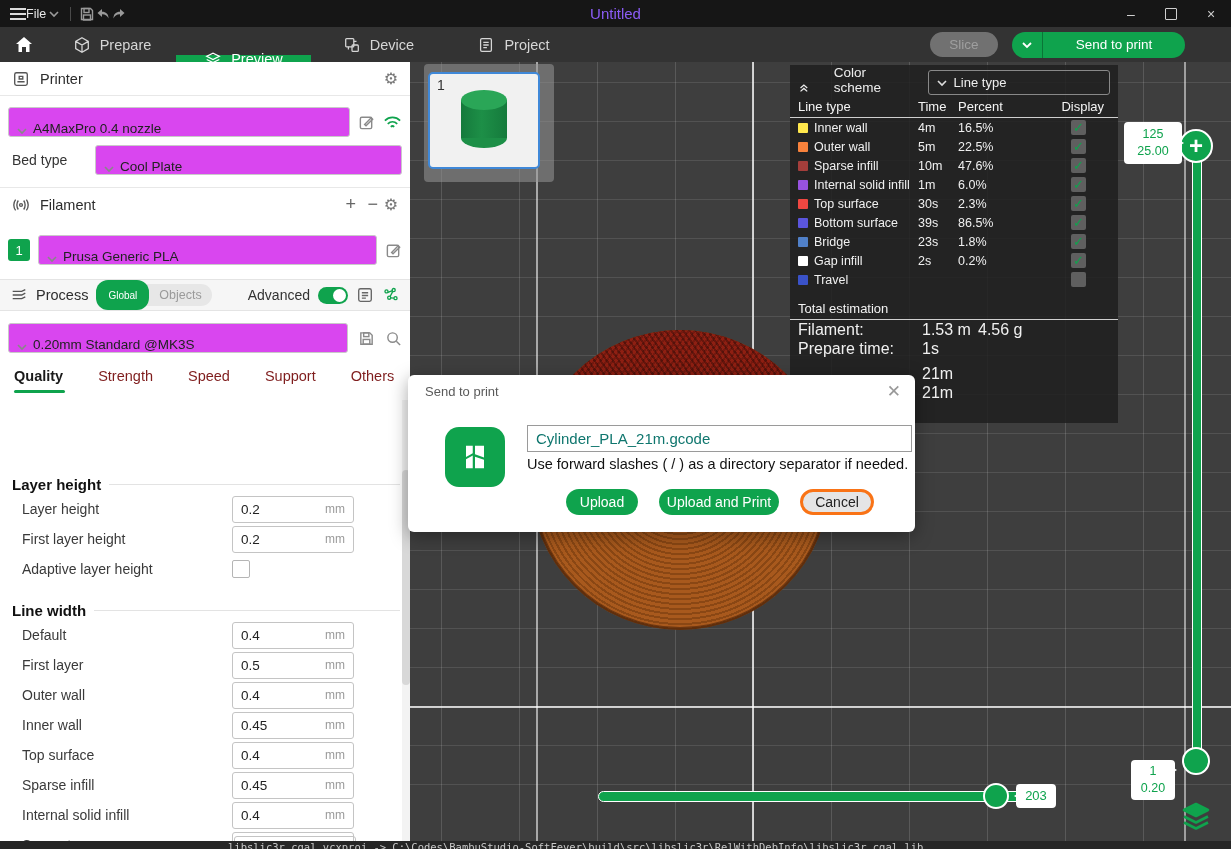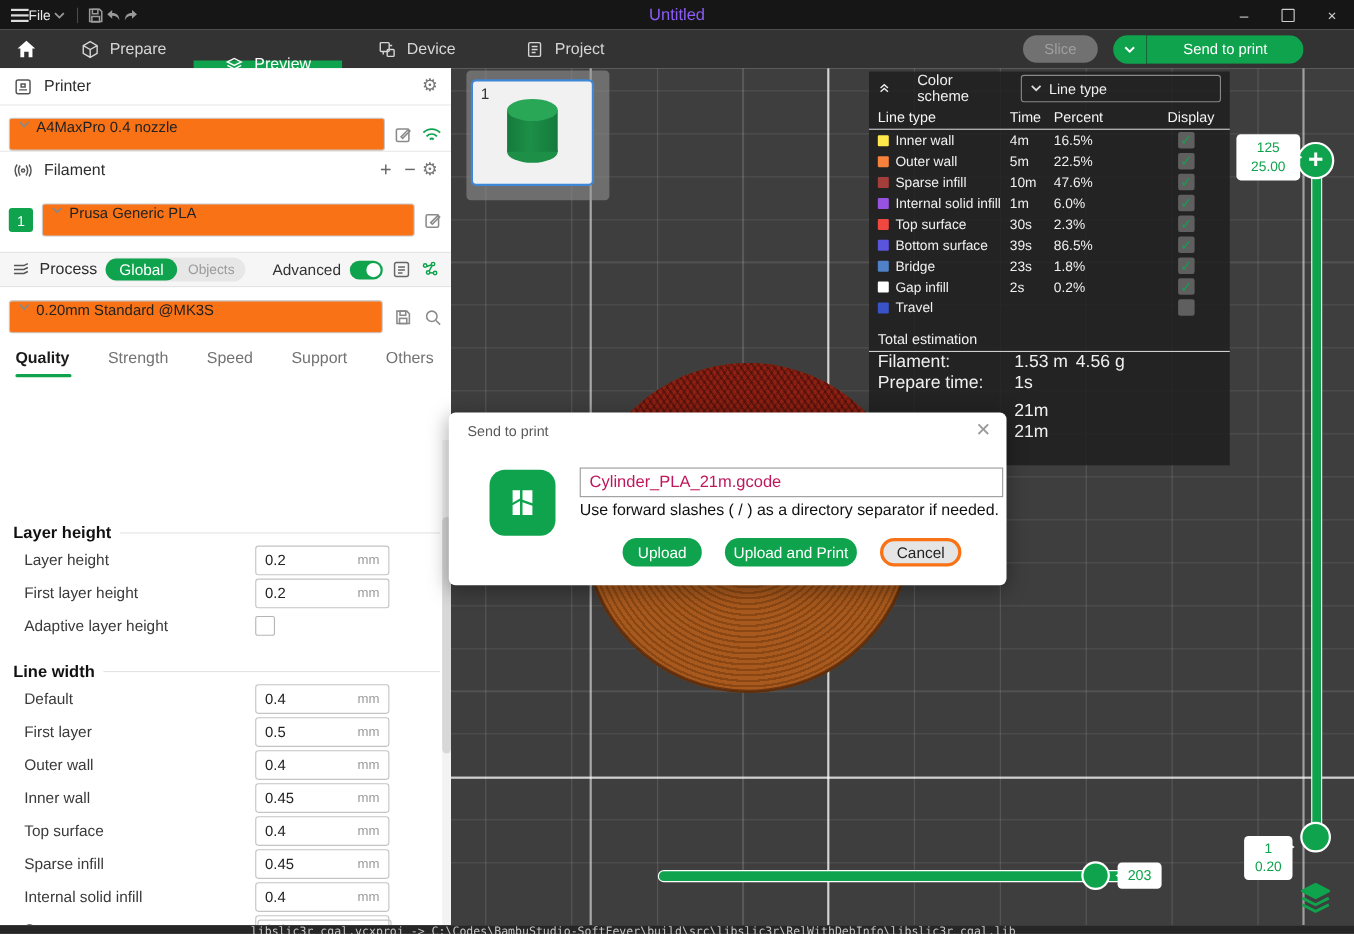--- a/index.html
+++ b/index.html
@@ -34,47 +34,47 @@
   .send-main{min-width:118px;background:var(--accent);border-radius:0 13px 13px 0;color:#fff;font-size:13.5px;
              display:flex;align-items:center;justify-content:center;border-left:1px solid rgba(0,0,0,.28);padding:0 12px;}
   
   .leftpanel{position:absolute;left:0;top:62px;width:410px;height:779px;background:#fff;overflow:hidden;}
   .sec-head{display:flex;align-items:center;height:33px;padding:0 12px;border-bottom:1px solid #e8e8e8;}
   .sec-head .t{font-size:14.5px;color:#2d2d2d;margin-left:10px;}
   .sec-head .sp{flex:1;}
   .pic{width:18px;height:18px;stroke:#555;fill:none;stroke-width:1.5;}
   .gear{color:#777;font-size:16px;line-height:1;}
   .pm{color:#666;font-size:18px;width:22px;text-align:center;}
-  .combo{display:flex;align-items:flex-start;height:28px;border:1px solid #c9c9c9;border-radius:3px;background:#f97316;padding:0 8px;gap:6px;}
+  .combo{display:flex;align-items:flex-end;height:28px;border:1px solid #c9c9c9;border-radius:3px;background:#d946ef;padding:0 8px;gap:6px;}
   .combo .txt{font-size:13.5px;color:#222;}
   .chev{width:10px;height:10px;stroke:#888;fill:none;stroke-width:1.6;}
   .row-flex{display:flex;align-items:center;gap:8px;padding:0 8px;}
   .printer-row{margin-top:11px;}
   .printer-row .combo{flex:1;}
   .bed-row{margin-top:8px;padding:0 8px 12px 12px;display:flex;align-items:center;}
   .bed-row .lbl{font-size:14px;color:#333;width:83px;}
   .bed-row .combo{flex:1;}
   .mini-ic{width:17px;height:17px;stroke:#8a8a8a;fill:none;stroke-width:1.5;}
   .wifi-ic{width:19px;height:17px;stroke:var(--accent);fill:none;stroke-width:1.8;}
   .fil-row{margin-top:14px;padding:0 8px 14px 8px;display:flex;align-items:center;gap:8px;}
   .slot{width:22px;height:22px;background:var(--accent);color:#fff;border-radius:3px;font-size:13px;display:flex;align-items:center;justify-content:center;}
   .fil-row .combo{flex:1;}
   .proc-head{height:30px;background:#f6f6f6;border-top:1px solid #e4e4e4;border-bottom:1px solid #e4e4e4;
              display:flex;align-items:center;padding:0 10px;gap:8px;}
   .proc-head .t{font-size:14.5px;color:#2d2d2d;}
   .scope{display:flex;align-items:center;background:#e7e7e7;border-radius:12px;height:22px;}
-  .scope .g{background:var(--accent);color:#fff;border-radius:12px;height:20px;display:flex;align-items:center;padding:0 12px;font-size:14px;}
+  .scope .g{background:var(--accent);color:#fff;border-radius:12px;height:30px;display:flex;align-items:center;padding:0 12px;font-size:10px;}
   .scope .o{color:#9a9a9a;font-size:12.5px;padding:0 10px;}
   .adv{margin-left:auto;font-size:14px;color:#333;}
   .toggle{width:30px;height:17px;border-radius:9px;background:var(--accent);position:relative;}
   .toggle .knob{position:absolute;right:2px;top:2px;width:13px;height:13px;border-radius:50%;background:#fff;}
   .preset-row{margin-top:12px;padding:0 8px;display:flex;align-items:center;gap:10px;}
   .preset-row .combo{flex:1;}
   .ptabs{display:flex;align-items:flex-end;gap:0;padding:0 14px;height:36px;margin-top:4px;}
-  .ptab{font-size:14.5px;color:#737373;padding:8px 0 9px 0;margin-right:35px;position:relative;}
+  .ptab{font-size:14.5px;color:#7f1d1d;padding:8px 0 9px 0;margin-right:35px;position:relative;}
   .ptab.active{color:#1a1a1a;font-weight:bold;}
   .ptab.active::after{content:"";position:absolute;left:0;right:-2px;bottom:0;height:3px;background:var(--accent);border-radius:2px;}
   .params{position:absolute;left:0;top:400px;right:0;bottom:0;padding:0 0 0 12px;}
   .grp-head{display:flex;align-items:center;margin-top:12px;height:20px;}
   .grp-head .t{font-size:15px;font-weight:bold;color:#111;}
   .grp-head .rule{flex:1;height:1px;background:#e3e3e3;margin:0 10px 0 8px;}
   .prow{display:flex;align-items:center;height:30px;}
   .prow .lbl{font-size:14px;color:#3a3a3a;padding-left:10px;flex:1;}
   .pinput{width:120px;height:25px;border:1px solid #c4c4c4;border-radius:3px;display:flex;align-items:center;
           margin-right:56px;background:#fff;}
@@ -101,21 +101,21 @@
   
   .thumb-wrap{position:absolute;left:14px;top:2px;width:130px;height:118px;background:rgba(150,150,150,.55);border-radius:4px;}
   .thumb-card{position:absolute;left:4px;top:8px;width:108px;height:93px;background:#f1f1f1;border:2px solid var(--selection);border-radius:5px;}
   .thumb-num{position:absolute;left:7px;top:3px;font-size:14px;color:#333;}
   .cyl{position:absolute;left:31px;top:16px;width:46px;height:58px;}
   .cyl .top{position:absolute;left:0;top:0;width:46px;height:20px;border-radius:50%;background:#2aa657;}
   .cyl .body{position:absolute;left:0;top:10px;width:46px;height:38px;background:linear-gradient(to right,#157a3c,#1d8f47 45%,#157a3c);}
   .cyl .bot{position:absolute;left:0;top:38px;width:46px;height:20px;border-radius:50%;background:#1d8f47;}
   
   .legend{position:absolute;left:380px;top:3px;width:328px;height:358px;background:rgba(32,32,32,0.86);color:#f0f0f0;z-index:10;}
-  .lg-head{display:flex;align-items:center;height:30px;padding:0 8px;gap:24px;}
+  .lg-head{display:flex;align-items:flex-end;height:30px;padding:0 8px;gap:24px;}
   .lg-head .t{font-size:13.5px;color:#eee;}
   .lg-combo{margin-left:auto;width:196px;height:23px;border:1px solid #888;border-radius:3px;display:flex;align-items:center;gap:7px;padding:0 8px;}
   .lg-combo .txt{font-size:13px;color:#eee;}
   .lg-cols{display:flex;align-items:center;height:22px;padding-left:8px;border-bottom:1px solid #cfcfcf;font-size:13px;color:#f4f4f4;}
   .lg-cols .c1{width:120px;}
   .lg-cols .c2{width:40px;}
   .lg-cols .c3{width:62px;}
   .lg-cols .sp{flex:1;}
   .lg-cols .c4{margin-right:14px;}
   .lg-row{display:flex;align-items:center;height:19px;padding-left:8px;font-size:12.5px;}
@@ -154,21 +154,21 @@
   .tip-h{left:606px;top:722px;width:40px;height:24px;font-size:13px;}
   .tip-h::before{content:"";position:absolute;left:-7px;top:7px;border:5px solid transparent;border-right:8px solid #fff;}
   
   .dialog{position:absolute;left:408px;top:375px;width:507px;height:157px;background:#fff;border-radius:6px;
           box-shadow:0 4px 18px rgba(0,0,0,.35);z-index:50;}
   .dlg-title{position:absolute;left:17px;top:9px;font-size:13px;color:#5a5a5a;}
   .dlg-close{position:absolute;right:14px;top:6px;font-size:17px;color:#999;}
   .dlg-logo{position:absolute;left:37px;top:52px;width:60px;height:60px;border-radius:14px;background:var(--accent);
             display:flex;align-items:center;justify-content:center;}
   .dlg-input{position:absolute;left:119px;top:50px;width:385px;height:27px;border:1px solid #9a9a9a;box-sizing:border-box;
-             display:flex;align-items:center;padding-left:8px;font-size:15px;color:#be185d;}
+             display:flex;align-items:center;padding-left:8px;font-size:15px;color:#0f766e;}
   .dlg-hint{position:absolute;left:119px;top:81px;font-size:14.5px;color:#111;white-space:nowrap;}
   .dlg-btn{position:absolute;top:114px;height:26px;border-radius:13px;display:flex;align-items:center;justify-content:center;
            font-size:14px;box-sizing:border-box;}
   .dlg-upload{left:158px;width:72px;background:var(--accent);color:#fff;}
   .dlg-upload-print{left:251px;width:120px;background:var(--accent);color:#fff;}
   .dlg-cancel{left:392px;width:74px;background:#e5e5e5;color:#222;border:3px solid #f97316;}
   
   .statusbar{position:absolute;left:0;top:841px;width:1231px;height:8px;background:#262626;overflow:hidden;z-index:60;}
   .statusbar span{display:block;margin-left:228px;font-family:"DejaVu Sans Mono","Liberation Mono",monospace;
                   font-size:10.5px;line-height:12px;color:#c8c8c8;white-space:nowrap;}
@@ -277,20 +277,29 @@
           </svg>
         <span class="txt">A4MaxPro 0.4 nozzle</span>
       </div>
       <svg class="mini-ic" viewBox="0 0 18 18">
           <rect x="2.5" y="3.5" width="12" height="12" rx="1.5"></rect>
           <path d="M7 11 L14 4 L15.5 5.5 L8.5 12.5 Z"></path>
         </svg>
       <svg class="wifi-ic" viewBox="0 0 20 16">
           <path d="M2 6 C6.5 1.5 13.5 1.5 18 6 M5 9.5 C8 6.7 12 6.7 15 9.5 M8.2 12.5 C9.3 11.5 10.7 11.5 11.8 12.5"></path>
         </svg>
+    </div>
+    <div class="bed-row">
+      <span class="lbl">Bed type</span>
+      <div class="combo">
+        <svg class="chev" viewBox="0 0 10 10">
+            <polyline points="1,3 5,7 9,3"></polyline>
+          </svg>
+        <span class="txt">Cool Plate</span>
+      </div>
     </div>
 
     <div class="sec-head" style="border-top:1px solid #e8e8e8;border-bottom:none;">
       <svg class="pic" viewBox="0 0 20 20">
           <path d="M4 4 C2.7 5.7 2 7.8 2 10 C2 12.2 2.7 14.3 4 16 M7 5 C6 6.4 5.4 8.1 5.4 10 C5.4 11.9 6 13.6 7 15 M13 5 C14 6.4 14.6 8.1 14.6 10 C14.6 11.9 14 13.6 13 15 M16 4 C17.3 5.7 18 7.8 18 10 C18 12.2 17.3 14.3 16 16"></path>
           <circle cx="10" cy="10" r="1.6"></circle>
         </svg>
       <span class="t">Filament</span>
       <span class="sp"></span>
       <span class="pm">+</span>

